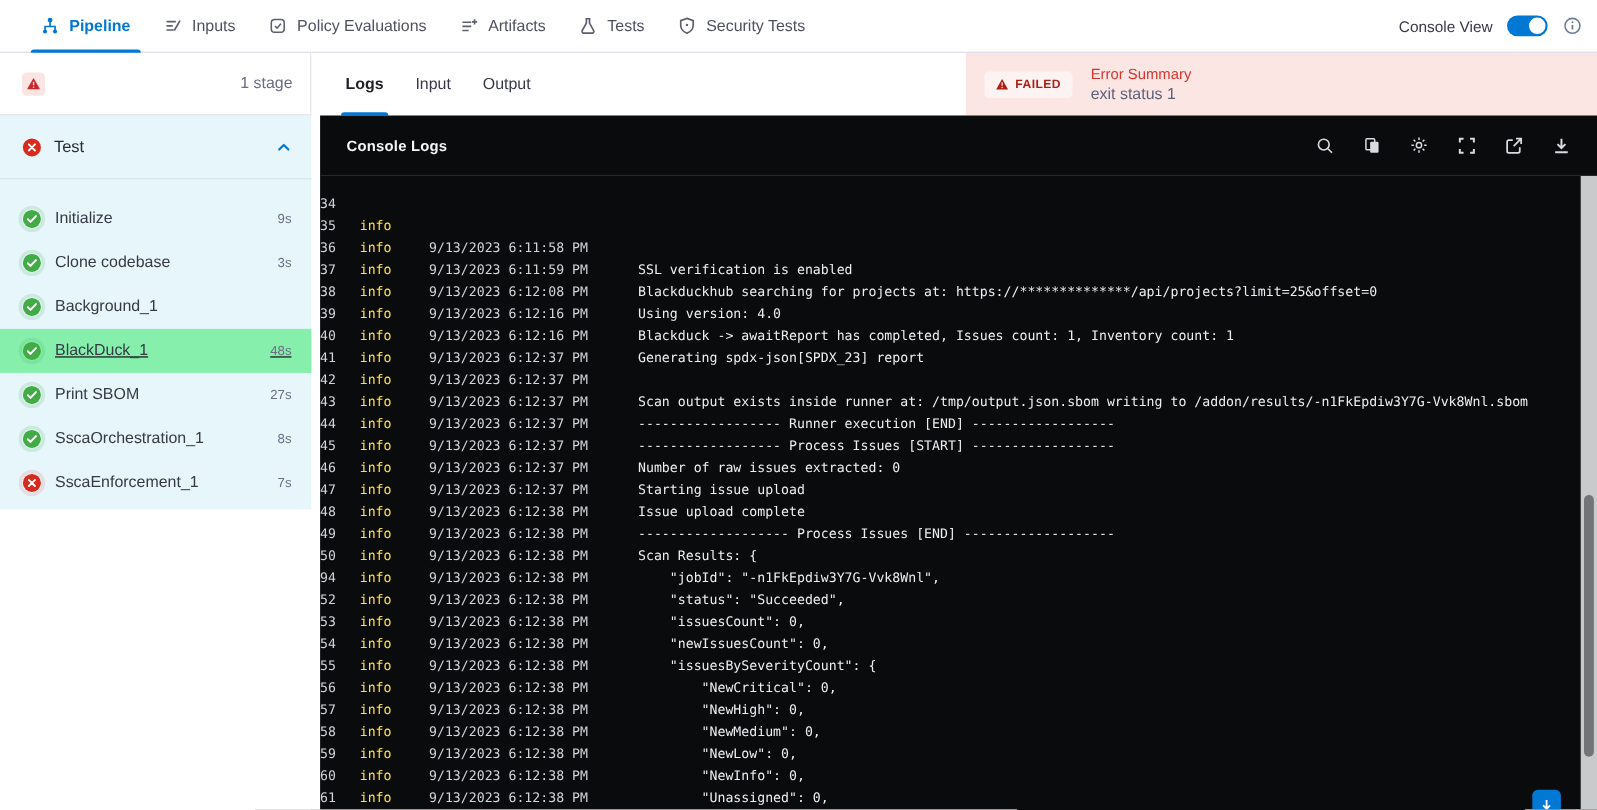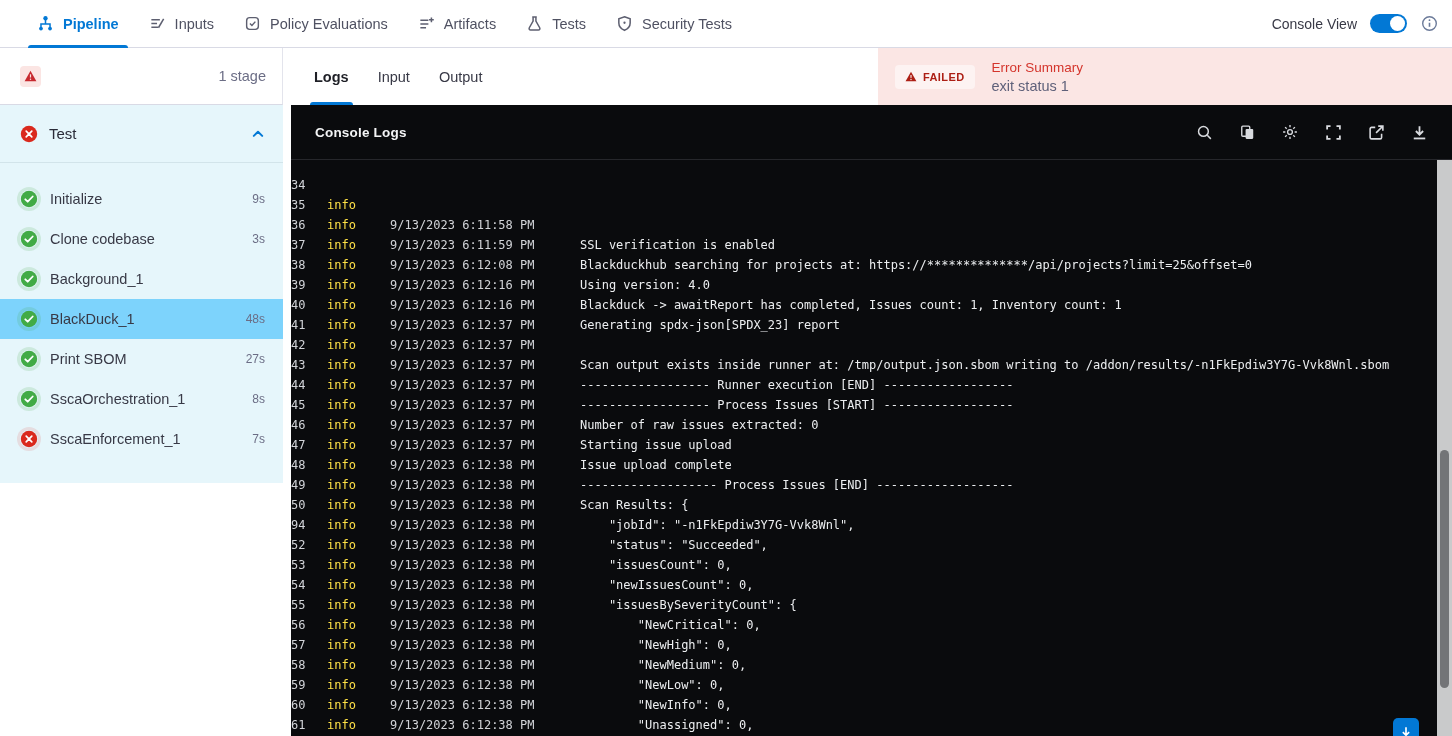--- a/index.html
+++ b/index.html
@@ -29,23 +29,23 @@
   .sidebar-top { height:57px; border-bottom:1px solid #d9dae5; border-right:1px solid #e3e4ec;
                  display:flex; align-items:center; padding:0 16px 0 20px; background:#fff; }
   .warn-chip { width:21px; height:21px; border-radius:4px; background:#fbe5e3; color:#c7292f;
                display:flex; align-items:center; justify-content:center; }
   .stage-count { margin-left:auto; color:#6b6d85; font-size:14.5px; }
   .stage-panel { background:#e6f6fb; }
   .stage-header { height:58px; display:flex; align-items:center; padding:0 18px 0 20px;
                   border-bottom:1px solid #d2e4ea; cursor:pointer; }
   .stage-name { margin-left:11px; font-size:15px; font-weight:500; color:#2a2b38; }
   .chev { margin-left:auto; display:flex; }
-  .steps-list { padding:16px 0 24px; }
+  .steps-list { padding:16px 0 4px; }
   .step { height:40px; display:flex; align-items:center; padding:0 18px 0 20px; cursor:pointer; }
-  .step.selected { background:#7dd3fc; }
+  .step.selected { background:#86efac;text-decoration:underline; }
   .status-icon { width:18px; height:18px; border-radius:50%; display:flex; flex:0 0 18px; }
   .step.success .status-icon { box-shadow:0 0 0 3px rgba(66,171,69,.16); }
   .step.failed  .status-icon { box-shadow:0 0 0 3px rgba(218,41,29,.12); }
   .step-label { margin-left:12px; font-size:14.5px; color:#383946; }
   .step-duration { margin-left:auto; font-size:12px; color:#6b6d85; }
 
   
   .main { position:absolute; top:48px; left:291px; width:1161px; bottom:0; }
   .main-header { height:57px; display:flex; background:#fff; }
   .log-tabs { display:flex; align-items:center; padding-left:23px; gap:29px; }

